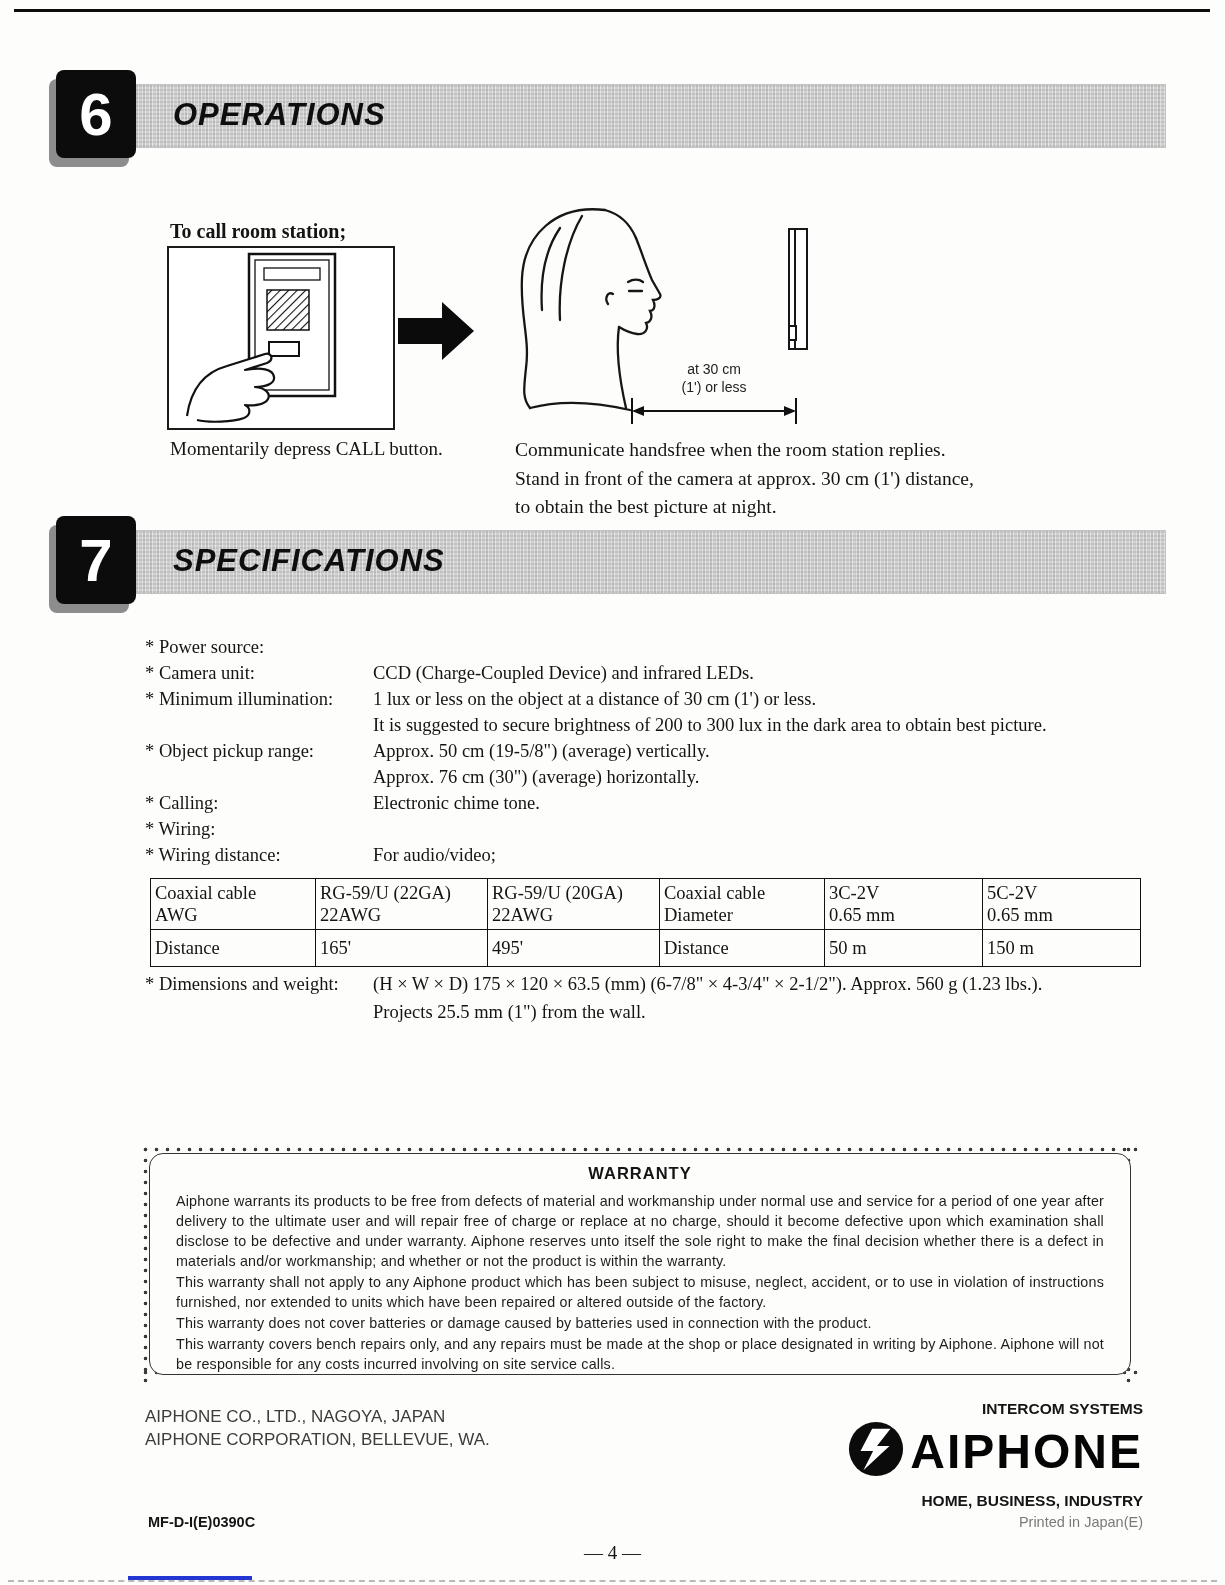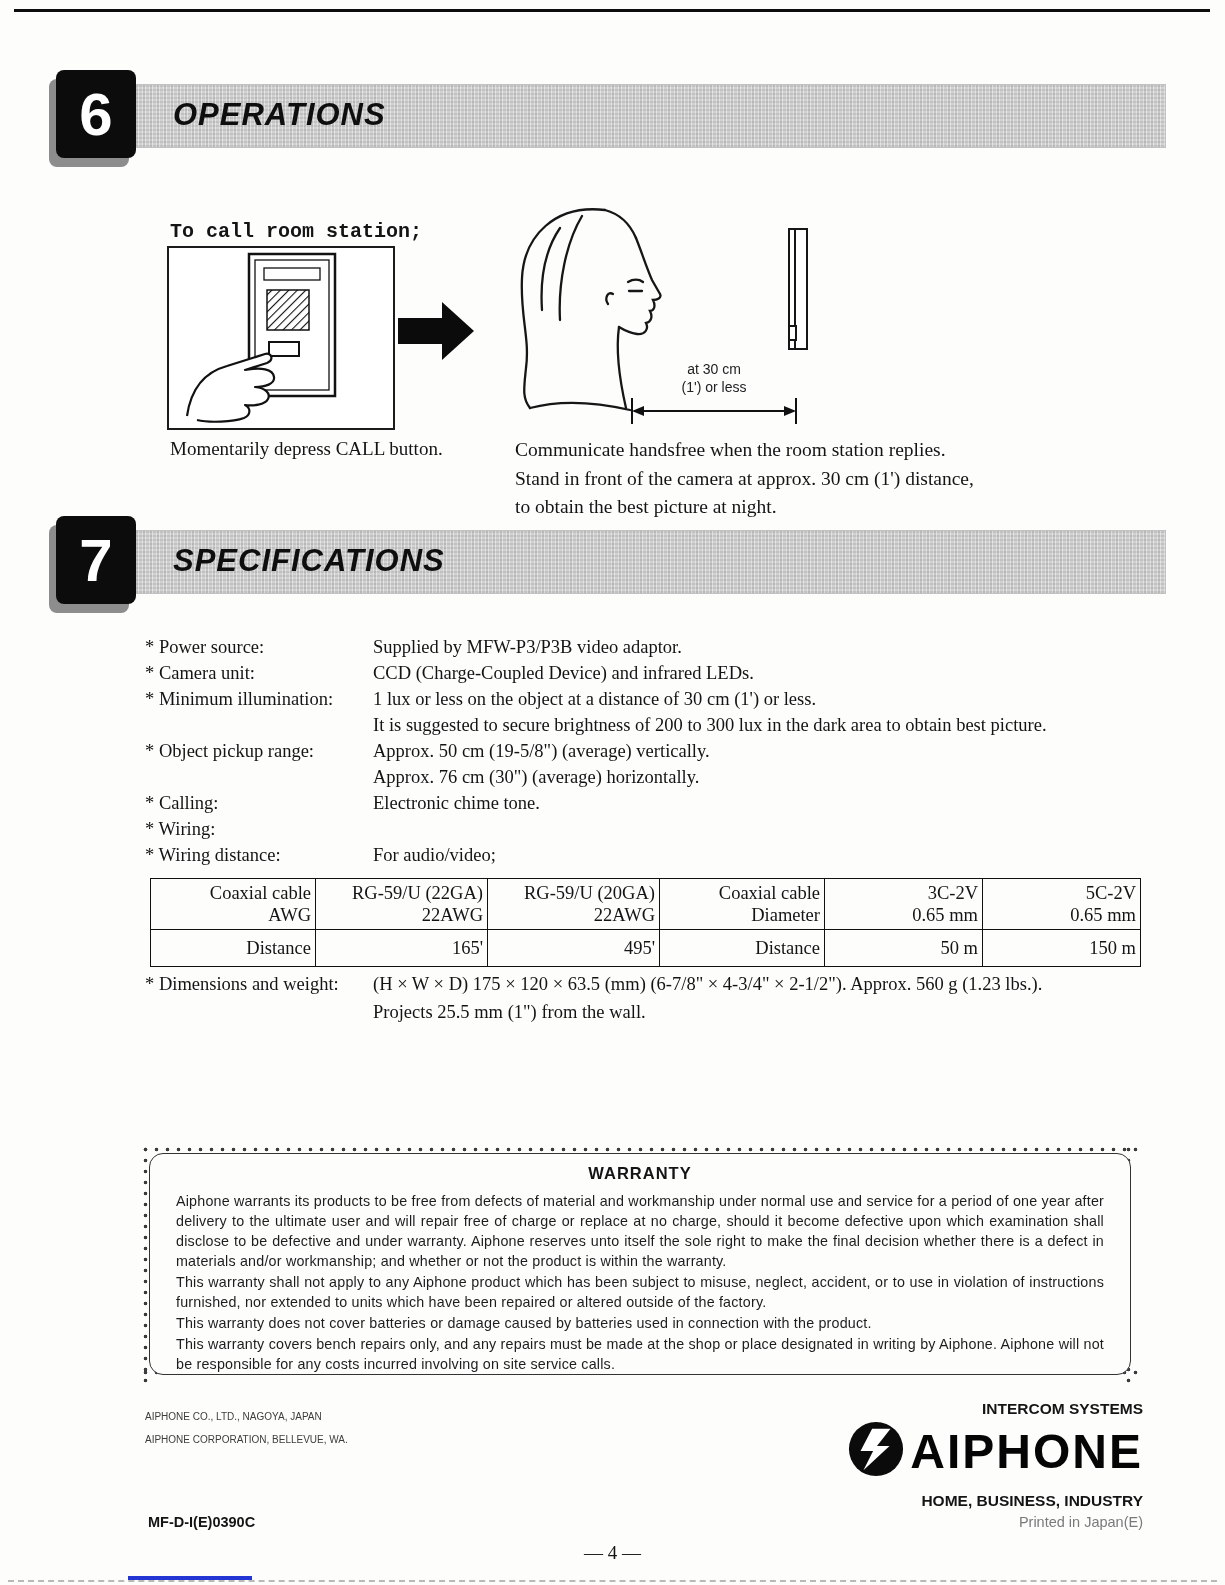--- a/index.html
+++ b/index.html
@@ -27,41 +27,41 @@
     font-size:31px; letter-spacing:1px; line-height:60px; padding-left:86px; color:#0e0e0e;
   }
   .section-num {
     left:56px; width:80px; height:88px; background:#0c0c0c; color:#ffffff;
     font-family:"Liberation Sans", sans-serif; font-weight:bold; font-size:60px;
     display:flex; align-items:center; justify-content:center;
     border-radius:8px; box-shadow:-7px 9px 0 rgba(50,50,50,0.55);
   }
 
   
-  .call-heading { left:170px; top:220px; font-family:Liberation Mono, monospace; font-weight:bold; font-size:20px; }
+  .call-heading { left:170px; top:220px; font-family:Liberation Serif, serif; font-weight:bold; font-size:20px; }
   .station-frame { left:167px; top:246px; width:224px; height:180px; border:2px solid #1b1b1b; background:#fff; }
   .arrow-box { left:398px; top:302px; width:76px; height:58px; }
   .face-box { left:500px; top:198px; width:200px; height:220px; }
   .wall-unit-box { left:786px; top:226px; width:26px; height:128px; }
   .dim-labels { left:628px; top:360px; width:172px; text-align:center; font-family:"Liberation Sans",sans-serif; font-size:14px; line-height:18px; color:#222; }
   .dim-arrow { left:628px; top:398px; width:172px; height:26px; }
   .call-caption { left:170px; top:438px; font-size:19px; }
   .op-paragraph { left:515px; top:436px; width:580px; font-size:19.5px; line-height:28.5px; }
 
   
   .spec-list { left:145px; top:634px; width:1000px; font-size:18.5px; }
   .spec-row { display:flex; }
   .spec-label { width:228px; flex:0 0 228px; line-height:26px; }
   .spec-value { flex:1; }
   .spec-value > div { line-height:26px; }
 
   table.wiring {
     position:absolute; left:150px; top:878px; width:990px;
     border-collapse:collapse; table-layout:fixed;
-    font-size:18.5px; text-align:right;
+    font-size:18.5px; text-align:left;
   }
   table.wiring td { border:1.8px solid #111; padding:3px 4px; }
   table.wiring .hdr div { line-height:22px; }
   table.wiring .datarow td { height:30px; }
 
   .dims-row { left:145px; top:970px; width:1020px; display:flex; font-size:18.5px; }
   .dims-label { width:228px; flex:0 0 228px; line-height:28px; }
   .dims-value { flex:1; }
   .dims-value > div { line-height:28px; }
 
@@ -84,21 +84,21 @@
   .warranty-title {
     text-align:center; font-family:"Liberation Sans",sans-serif; font-weight:bold;
     font-size:16.5px; letter-spacing:1px; margin:2px 0 8px;
   }
   .warranty-par {
     font-family:"Liberation Sans",sans-serif; font-size:14.3px; line-height:20px;
     color:#1d1d1d; text-align:justify; letter-spacing:0.2px; margin:0 0 1px;
   }
 
   
-  .footer-co { left:145px; top:1405px; font-family:"Liberation Sans",sans-serif; font-size:10px; line-height:23px; color:#3c3c3c; }
+  .footer-co { left:145px; top:1405px; font-family:"Liberation Sans",sans-serif; font-size:17px; line-height:23px; color:#3c3c3c; }
   .intercom { right:82px; top:1400px; font-family:"Liberation Sans",sans-serif; font-weight:bold; font-size:15.5px; }
   .logo-row { right:82px; top:1420px; display:flex; align-items:center; gap:5px; }
   .brand-text { font-family:"Liberation Sans",sans-serif; font-weight:900; font-size:48px; letter-spacing:2px; color:#050505; }
   .tagline { right:82px; top:1492px; font-family:"Liberation Sans",sans-serif; font-weight:bold; font-size:15.5px; }
   .printed { right:82px; top:1514px; font-family:"Liberation Sans",sans-serif; font-size:14.5px; color:#7a7a7a; }
   .doc-code { left:148px; top:1514px; font-family:"Liberation Sans",sans-serif; font-weight:bold; font-size:14.5px; }
   .page-num { left:0; right:0; top:1542px; text-align:center; font-size:19px; }
   .blue-mark { left:128px; top:1576px; width:124px; height:4px; background:#2336d4; }
   .bottom-dash { left:8px; top:1580px; width:1209px; border-top:2px dashed #a9a9a9; opacity:.8; }
 </style>
@@ -184,23 +184,20 @@
   </div>
 
   <div class="abs banner" style="top:530px;">
     <div class="banner-title">SPECIFICATIONS</div>
   </div>
   <div class="abs section-num" style="top:516px;">7</div>
 
   <div class="abs spec-list">
     <div class="spec-row">
       <div class="spec-label">* Power source:</div>
-      <div class="spec-value">
-          <div>Supplied by MFW-P3/P3B video adaptor.</div>
-        </div>
     </div>
     <div class="spec-row">
       <div class="spec-label">* Camera unit:</div>
       <div class="spec-value">
           <div>CCD (Charge-Coupled Device) and infrared LEDs.</div>
         </div>
     </div>
     <div class="spec-row">
       <div class="spec-label">* Minimum illumination:</div>
       <div class="spec-value">

